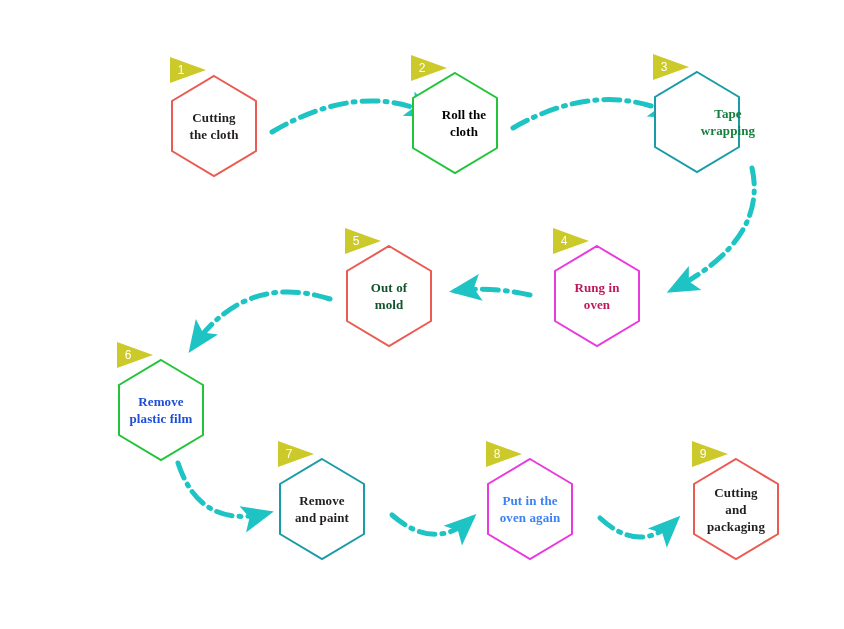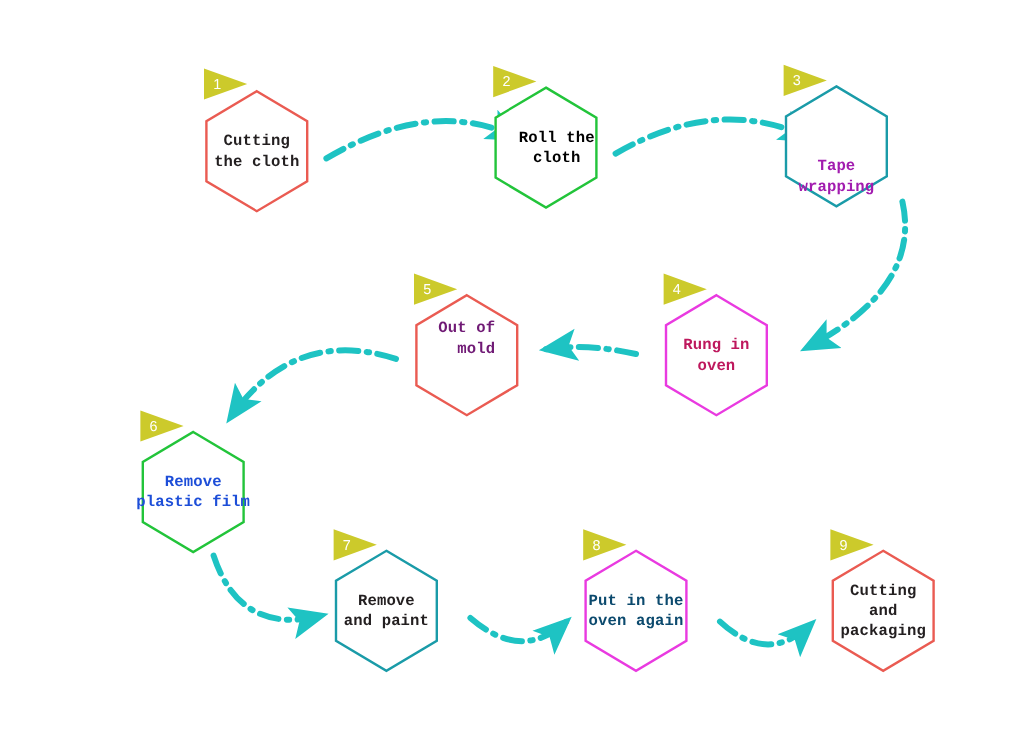--- a/index.html
+++ b/index.html
@@ -23,21 +23,21 @@
   svg#flow-svg {
     position: absolute;
     left: 0; top: 0;
     width: 844px;
     height: 629px;
     display: block;
   }
   .node-label {
     position: absolute;
     text-align: center;
-    font-family: Liberation Mono, monospace;
+    font-family: Liberation Serif, serif;
     font-size: 13px;
     font-weight: bold;
     color: #231f20;
     line-height: 17px;
     letter-spacing: 0.1px;
     white-space: pre-line;
     pointer-events: none;
     transform: translate(-50%, -50%);
   }
   .flag-number {
@@ -91,31 +91,31 @@
         <polygon points="278,441 314,454 278,467" fill="#ccca2b"></polygon>
         <polygon points="486,441 522,454 486,467" fill="#ccca2b"></polygon>
         <polygon points="692,441 728,454 692,467" fill="#ccca2b"></polygon>
       </g>
   </svg>
   <div id="labels-layer">
       <div class="node-label" style="left: 214px; top: 126px; color: rgb(35, 31, 32);">Cutting
 the cloth</div>
       <div class="node-label" style="left: 464px; top: 123px; color: #000000;">Roll the
 cloth</div>
-      <div class="node-label" style="left: 697px; top: 122px; color: #a21caf; margin-top: 25px;">Tape
+      <div class="node-label" style="left: 728px; top: 122px; color: #15803d;">Tape
 wrapping</div>
       <div class="node-label" style="left: 597px; top: 296px; color: #be185d;">Rung in
 oven</div>
-      <div class="node-label" style="left: 389px; top: 282px; color: #701a75; text-align: right;">Out of
+      <div class="node-label" style="left: 389px; top: 296px; color: #14532d;">Out of
 mold</div>
       <div class="node-label" style="left: 161px; top: 410px; color: #1d4ed8;">Remove
 plastic film</div>
       <div class="node-label" style="left: 322px; top: 509px; color: rgb(35, 31, 32);">Remove
 and paint</div>
-      <div class="node-label" style="left: 530px; top: 509px; color: #0c4a6e;">Put in the
+      <div class="node-label" style="left: 530px; top: 509px; color: #3b82f6;">Put in the
 oven again</div>
       <div class="node-label" style="left: 736px; top: 509px; color: rgb(35, 31, 32);">Cutting
 and
 packaging</div>
     </div>
   <div id="flagnums-layer">
       <div class="flag-number" style="left: 181px; top: 70px; color: rgb(255, 255, 255);">1</div>
       <div class="flag-number" style="left: 422px; top: 68px; color: rgb(255, 255, 255);">2</div>
       <div class="flag-number" style="left: 664px; top: 67px; color: rgb(255, 255, 255);">3</div>
       <div class="flag-number" style="left: 564px; top: 241px; color: rgb(255, 255, 255);">4</div>

